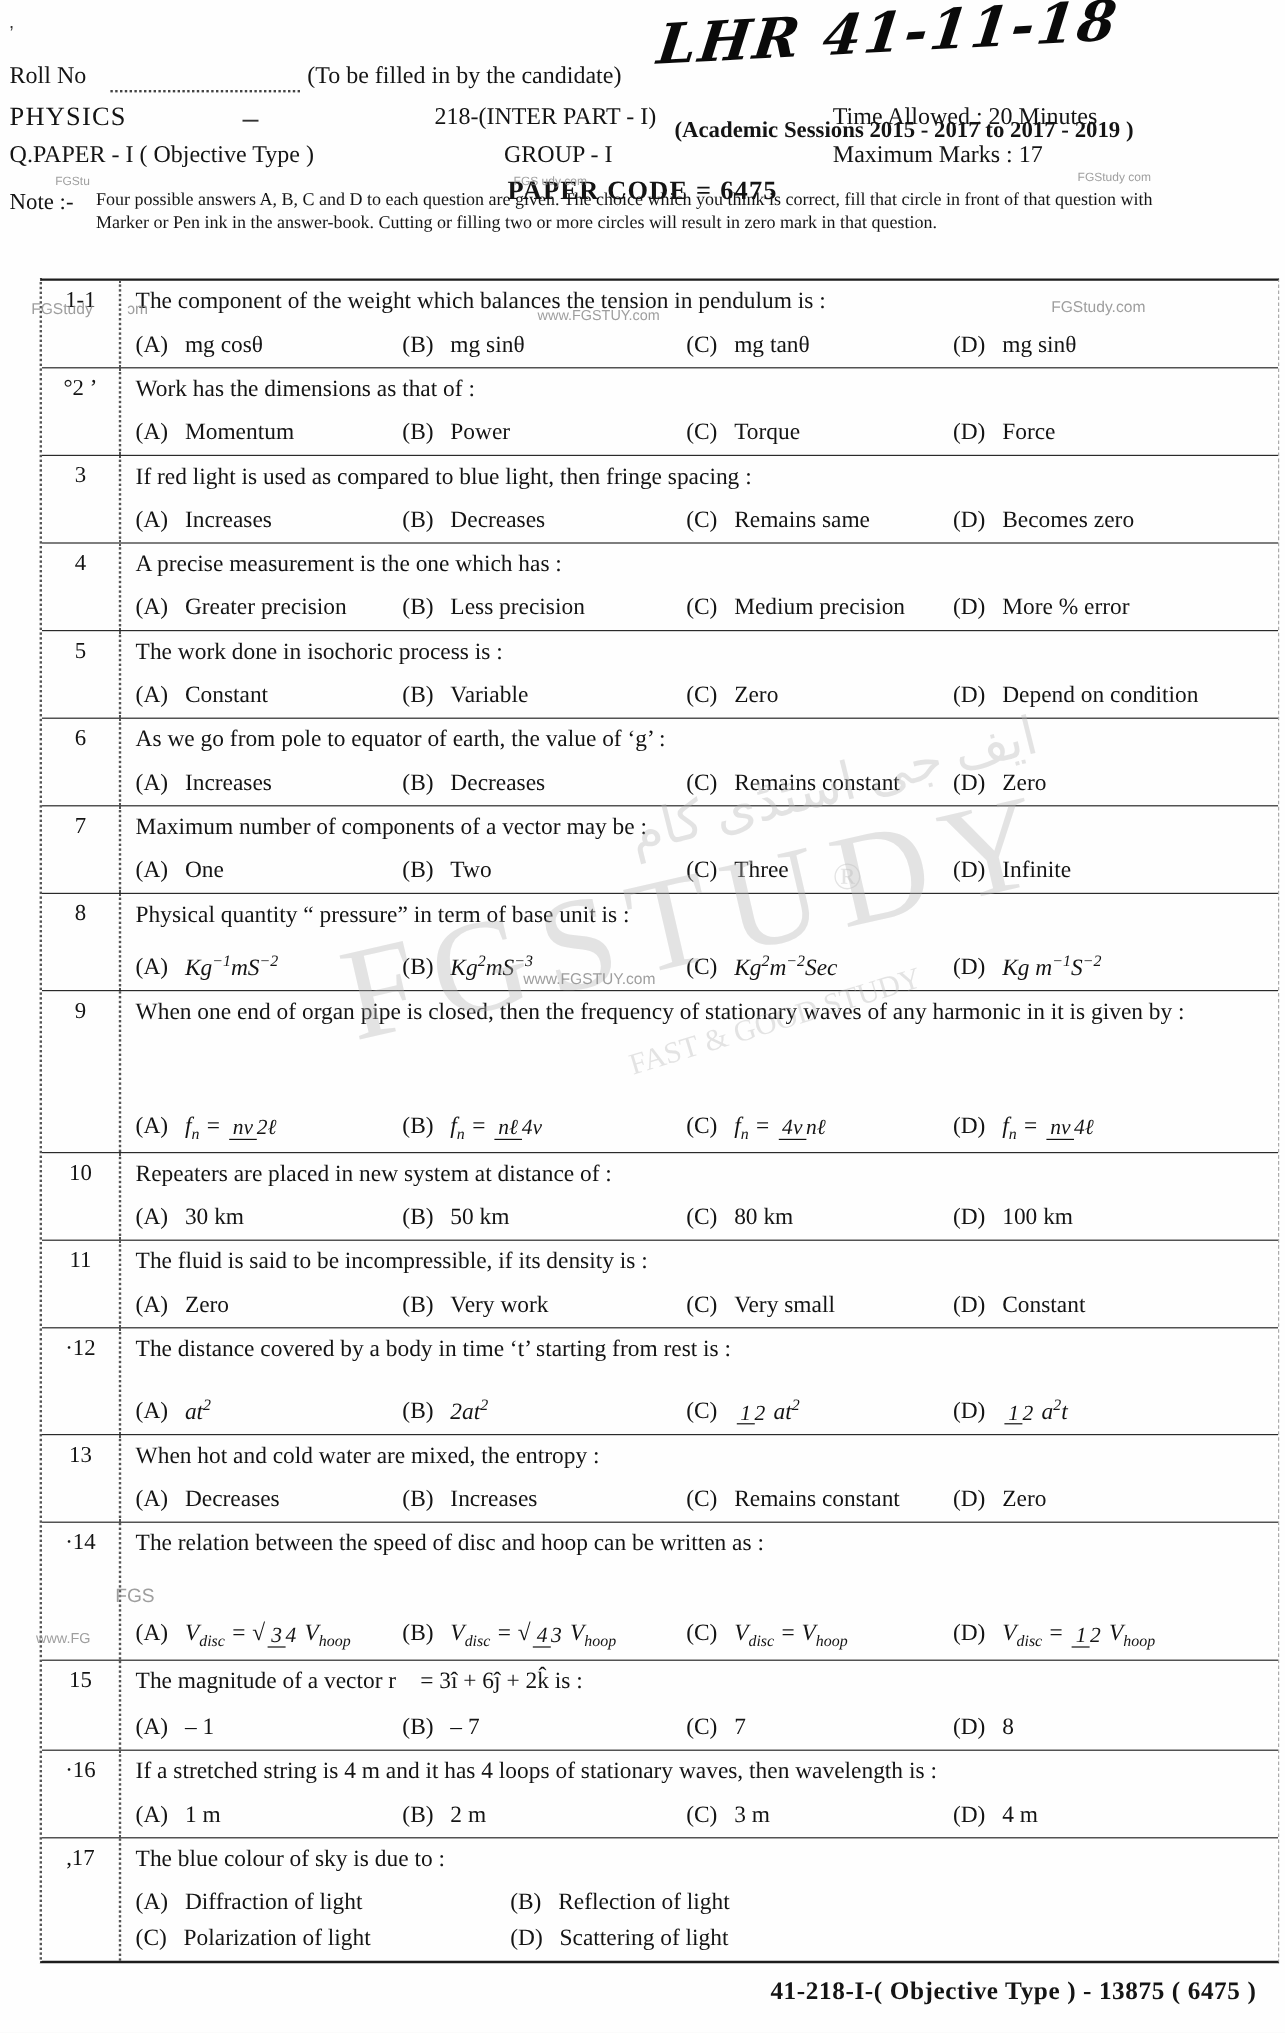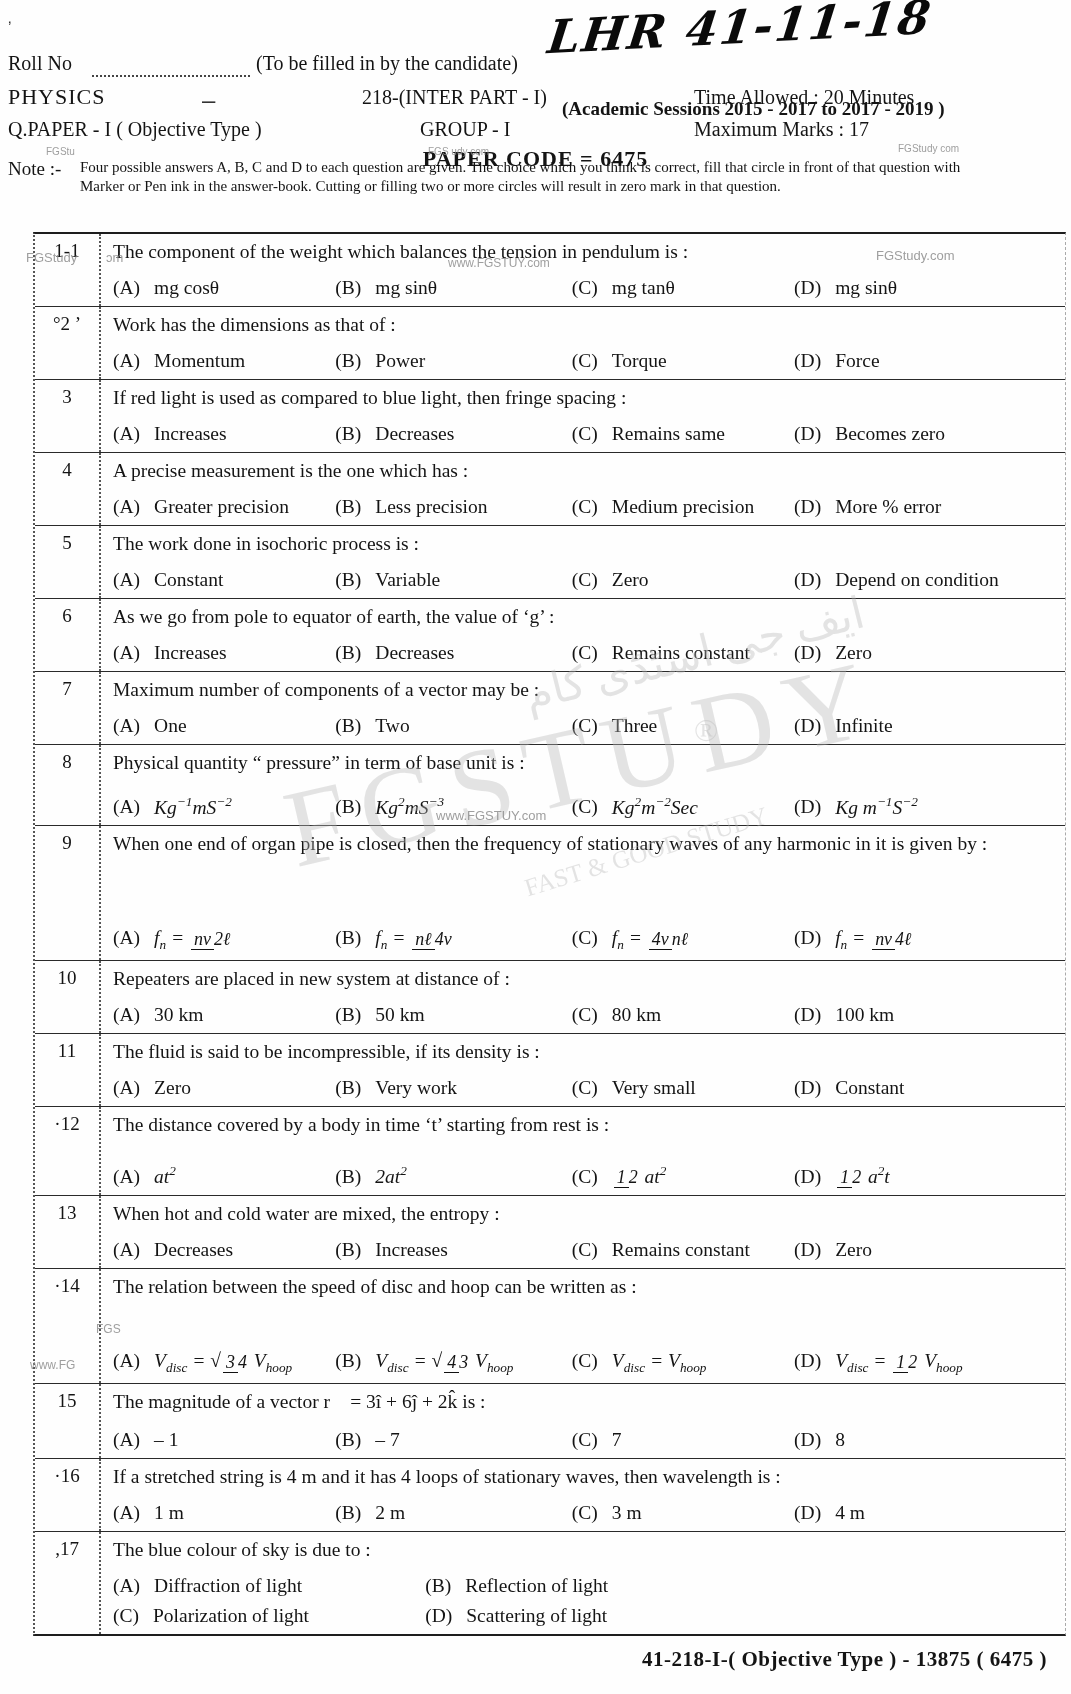--- a/index.html
+++ b/index.html
@@ -547,14 +547,14 @@
     <span class="wm" style="left: 26px; top: 250px; font-size: 13px;">FGStudy</span>
     <span class="wm" style="left: 106px; top: 250px; font-size: 13px;">ɔm</span>
     <span class="wm" style="left: 448px; top: 256px; font-size: 12px;">www.FGSTUY.com</span>
     <span class="wm" style="left: 876px; top: 248px; font-size: 13px;">FGStudy.com</span>
     <span class="wm ghost" style="left: 520px; top: 628px; font-size: 44px; transform: rotate(-14deg);">ایف جی اسٹڈی کام</span>
     <span class="wm ghost" style="left: 280px; top: 700px; font-size: 110px; transform: rotate(-13deg); letter-spacing: 14px;">FGSTUDY</span>
     <span class="wm ghost" style="left: 694px; top: 712px; font-size: 32px;">®</span>
     <span class="wm" style="left: 436px; top: 808px; font-size: 13px;">www.FGSTUY.com</span>
     <span class="wm ghost" style="left: 520px; top: 838px; font-size: 25px; transform: rotate(-17deg);">FAST &amp; GOOD STUDY</span>
     <span class="wm" style="left: 30px; top: 1358px; font-size: 12px;">www.FG</span>
-    <span class="wm" style="left: 56px; top: 1322px; font-size: 12px; padding-left: 40px;">FGS</span>
+    <span class="wm" style="left: 56px; top: 1322px; font-size: 16px; padding-left: 40px;">FGS</span>
   </div>
 
 </body></html>

